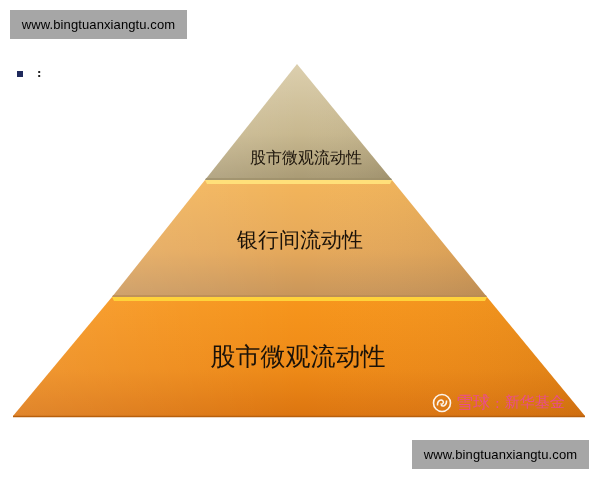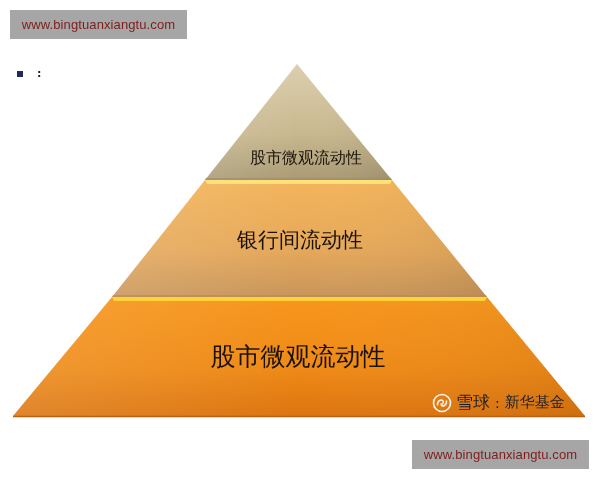--- a/index.html
+++ b/index.html
@@ -4,21 +4,21 @@
 <style>
   html, body { margin: 0; padding: 0; }
   body {
     width: 600px; height: 480px; position: relative; overflow: hidden;
     background: #ffffff;
     font-family: "DejaVu Sans", "Liberation Sans", sans-serif;
   }
   .watermark {
     position: absolute;
     background: #a6a6a6;
-    color: #7f1d1d;
+    color: #000000;
     font-family: "Liberation Sans", "DejaVu Sans", sans-serif;
     font-size: 13px;
     line-height: 29px;
     text-align: center;
     letter-spacing: 0.1px;
   }
   #wm-top { left: 10px; top: 10px; width: 177px; height: 29px; }
   #wm-bottom { left: 412px; top: 440px; width: 177px; height: 29px; }
 
   .bullet-row { position: absolute; left: 17px; top: 68px; height: 12px; display: flex; align-items: center; }
@@ -34,21 +34,21 @@
     transform: translateX(-50%);
     font-family: Liberation Mono, monospace;
   }
   #label-tier-1 { left: 306px; top: 148px; font-size: 16px; }
   #label-tier-2 { left: 300px; top: 226px; font-size: 21px; }
   #label-tier-3 { left: 298px; top: 340px; font-size: 25px; }
 
   .credit {
     position: absolute; left: 432px; top: 391px;
     display: flex; align-items: center;
-    color: #0f172a; font-size: 16px; white-space: nowrap;
+    color: #ec4899; font-size: 16px; white-space: nowrap;
     opacity: 0.92;
   }
   .credit-logo { width: 20px; height: 20px; margin-right: 4px; }
   .credit-name { font-size: 17px; }
   .credit-sep { margin: 0 5px; font-size: 14px; }
   .credit-author { font-size: 15px; font-family: Liberation Mono, monospace; }
 </style>
 </head>
 <body>
 

